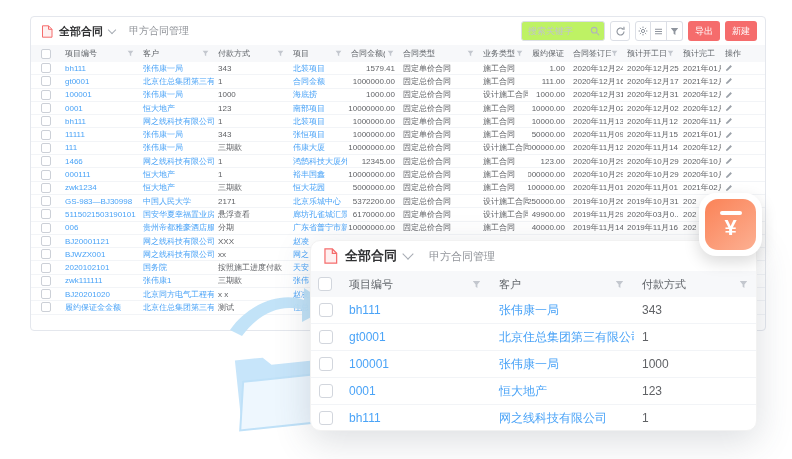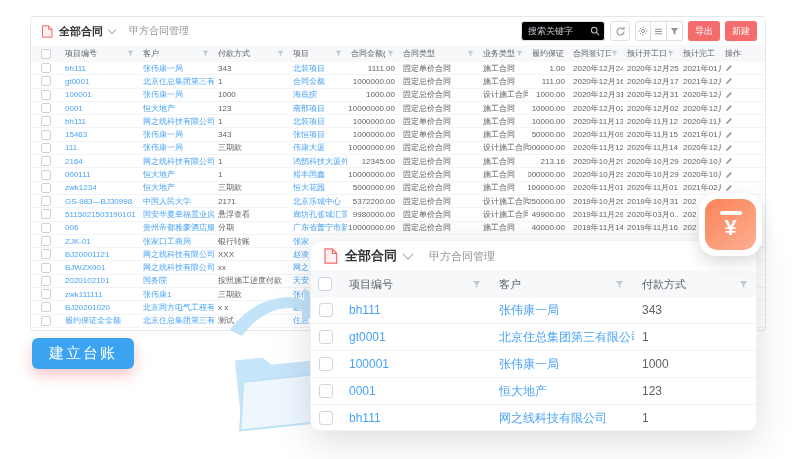--- a/index.html
+++ b/index.html
@@ -11,21 +11,21 @@
   .main-card{position:absolute;left:30px;top:16px;width:736px;height:315px;background:#fff;
     border:1px solid #e4e7ed;border-radius:4px;box-sizing:border-box;overflow:hidden;z-index:1;}
   .topbar{height:28px;display:flex;align-items:center;justify-content:space-between;padding:0 8px 0 10px;}
   .tb-left{display:flex;align-items:center;gap:6px;}
   .title{font-size:11px;font-weight:bold;color:#303133;}
   .chev{width:5px;height:5px;border-right:1.2px solid #a8adb5;border-bottom:1.2px solid #a8adb5;
         transform:rotate(45deg);margin-top:-3px;}
   .subtitle{font-size:10px;color:#909399;margin-left:8px;}
   .tb-right{display:flex;align-items:center;}
   .searchbox{display:flex;align-items:center;width:84px;height:20px;border:1px solid #dcdfe6;
-     border-radius:3px;box-sizing:border-box;padding:0 4px;background:#000000;}
+     border-radius:3px;box-sizing:border-box;padding:0 4px;background:#bef264;}
   .searchbox input{flex:1;width:58px;border:0;outline:0;font-size:9px;color:#606266;
      font-family:inherit;background:transparent;}
   .searchbox input::placeholder{color:#c0c4cc;}
   .ibtn{width:20px;height:20px;border:1px solid #dcdfe6;border-radius:3px;box-sizing:border-box;
      display:flex;align-items:center;justify-content:center;margin-left:5px;background:#fff;cursor:pointer;}
   .igroup{display:flex;margin-left:5px;}
   .igroup .ibtn{width:16px;margin-left:0;border-radius:0;}
   .igroup .ibtn:first-child{border-radius:3px 0 0 3px;}
   .igroup .ibtn:last-child{border-radius:0 3px 3px 0;}
   .igroup .ibtn + .ibtn{border-left:0;}
@@ -215,21 +215,21 @@
       </div>
     <div class="tbody" id="main-tbody">
         <div class="tr">
           <div class="c cbc" style="width:30px">
             <span class="cb"></span>
           </div>
           <div class="c lk" style="width:78px">bh111</div>
           <div class="c lk" style="width:75px">张伟康一局</div>
           <div class="c" style="width:75px">343</div>
           <div class="c lk" style="width:58px">北装项目</div>
-          <div class="c r" style="width:52px">1111.00</div>
+          <div class="c r" style="width:52px">1579.41</div>
           <div class="c" style="width:80px">固定单价合同</div>
           <div class="c" style="width:49px">施工合同</div>
           <div class="c r" style="width:41px">1.00</div>
           <div class="c" style="width:54px">2020年12月24日</div>
           <div class="c" style="width:56px">2020年12月25日</div>
           <div class="c" style="width:42px">2021年01月0</div>
           <div class="c" style="width:46px">
             <svg class="pen" viewBox="0 0 8 8">
               <path d="M1,7 L1.5,5.2 L5.6,1.1 L6.9,2.4 L2.8,6.5 Z" fill="#9aa0a8"></path>
             </svg>
@@ -316,21 +316,21 @@
           <div class="c" style="width:46px">
             <svg class="pen" viewBox="0 0 8 8">
               <path d="M1,7 L1.5,5.2 L5.6,1.1 L6.9,2.4 L2.8,6.5 Z" fill="#9aa0a8"></path>
             </svg>
           </div>
         </div>
         <div class="tr">
           <div class="c cbc" style="width:30px">
             <span class="cb"></span>
           </div>
-          <div class="c lk" style="width:78px">15463</div>
+          <div class="c lk" style="width:78px">11111</div>
           <div class="c lk" style="width:75px">张伟康一局</div>
           <div class="c" style="width:75px">343</div>
           <div class="c lk" style="width:58px">张恒项目</div>
           <div class="c r" style="width:52px">1000000.00</div>
           <div class="c" style="width:80px">固定单价合同</div>
           <div class="c" style="width:49px">施工合同</div>
           <div class="c r" style="width:41px">50000.00</div>
           <div class="c" style="width:54px">2020年11月09日</div>
           <div class="c" style="width:56px">2020年11月15日</div>
           <div class="c" style="width:42px">2021年01月0</div>
@@ -358,28 +358,28 @@
           <div class="c" style="width:46px">
             <svg class="pen" viewBox="0 0 8 8">
               <path d="M1,7 L1.5,5.2 L5.6,1.1 L6.9,2.4 L2.8,6.5 Z" fill="#9aa0a8"></path>
             </svg>
           </div>
         </div>
         <div class="tr">
           <div class="c cbc" style="width:30px">
             <span class="cb"></span>
           </div>
-          <div class="c lk" style="width:78px">2164</div>
+          <div class="c lk" style="width:78px">1466</div>
           <div class="c lk" style="width:75px">网之线科技有限公司</div>
           <div class="c" style="width:75px">1</div>
           <div class="c lk" style="width:58px">鸿鹄科技大厦外墙施工项目</div>
           <div class="c r" style="width:52px">12345.00</div>
           <div class="c" style="width:80px">固定总价合同</div>
           <div class="c" style="width:49px">施工合同</div>
-          <div class="c r" style="width:41px">213.16</div>
+          <div class="c r" style="width:41px">123.00</div>
           <div class="c" style="width:54px">2020年10月29日</div>
           <div class="c" style="width:56px">2020年10月29日</div>
           <div class="c" style="width:42px">2020年10月2</div>
           <div class="c" style="width:46px">
             <svg class="pen" viewBox="0 0 8 8">
               <path d="M1,7 L1.5,5.2 L5.6,1.1 L6.9,2.4 L2.8,6.5 Z" fill="#9aa0a8"></path>
             </svg>
           </div>
         </div>
         <div class="tr">
@@ -446,21 +446,21 @@
           </div>
         </div>
         <div class="tr">
           <div class="c cbc" style="width:30px">
             <span class="cb"></span>
           </div>
           <div class="c lk" style="width:78px">5115021503190101</div>
           <div class="c lk" style="width:75px">国安华夏幸福置业房地产...</div>
           <div class="c" style="width:75px">悬浮查看</div>
           <div class="c lk" style="width:58px">廊坊孔雀城汇景轩</div>
-          <div class="c r" style="width:52px">9980000.00</div>
+          <div class="c r" style="width:52px">6170000.00</div>
           <div class="c" style="width:80px">固定单价合同</div>
           <div class="c" style="width:49px">设计施工合同</div>
           <div class="c r" style="width:41px">49900.00</div>
           <div class="c" style="width:54px">2019年11月29日</div>
           <div class="c" style="width:56px">2020年03月0...</div>
           <div class="c" style="width:42px">202</div>
           <div class="c" style="width:46px">
             <svg class="pen" viewBox="0 0 8 8">
               <path d="M1,7 L1.5,5.2 L5.6,1.1 L6.9,2.4 L2.8,6.5 Z" fill="#9aa0a8"></path>
             </svg>
@@ -474,41 +474,20 @@
           <div class="c lk" style="width:75px">贵州帝都雅豪酒店服务有...</div>
           <div class="c" style="width:75px">分期</div>
           <div class="c lk" style="width:58px">广东省普宁市新中医医院...</div>
           <div class="c r" style="width:52px">10000000.00</div>
           <div class="c" style="width:80px">固定总价合同</div>
           <div class="c" style="width:49px">施工合同</div>
           <div class="c r" style="width:41px">40000.00</div>
           <div class="c" style="width:54px">2019年11月14日</div>
           <div class="c" style="width:56px">2019年11月16日</div>
           <div class="c" style="width:42px">202</div>
-          <div class="c" style="width:46px">
-            <svg class="pen" viewBox="0 0 8 8">
-              <path d="M1,7 L1.5,5.2 L5.6,1.1 L6.9,2.4 L2.8,6.5 Z" fill="#9aa0a8"></path>
-            </svg>
-          </div>
-        </div>
-        <div class="tr">
-          <div class="c cbc" style="width:30px">
-            <span class="cb"></span>
-          </div>
-          <div class="c lk" style="width:78px">ZJK-01</div>
-          <div class="c lk" style="width:75px">张家口工商局</div>
-          <div class="c" style="width:75px">银行转账</div>
-          <div class="c lk" style="width:58px">张家</div>
-          <div class="c r" style="width:52px"></div>
-          <div class="c" style="width:80px"></div>
-          <div class="c" style="width:49px"></div>
-          <div class="c r" style="width:41px"></div>
-          <div class="c" style="width:54px"></div>
-          <div class="c" style="width:56px"></div>
-          <div class="c" style="width:42px"></div>
           <div class="c" style="width:46px">
             <svg class="pen" viewBox="0 0 8 8">
               <path d="M1,7 L1.5,5.2 L5.6,1.1 L6.9,2.4 L2.8,6.5 Z" fill="#9aa0a8"></path>
             </svg>
           </div>
         </div>
         <div class="tr">
           <div class="c cbc" style="width:30px">
             <span class="cb"></span>
           </div>
@@ -638,21 +617,20 @@
   </div>
 
   <svg class="watermark" width="125" height="160" viewBox="0 0 125 160">
     <path d="M10,52 C30,24 62,14 84,22 L84,10 L112,28 L82,44 L82,32 C62,26 40,34 22,58 Z" fill="#bfe1f8" opacity="0.95"></path>
     <g transform="rotate(-6 60 110)">
       <path d="M18,78 h28 l8,8 h46 a6,6 0 0 1 6,6 v50 a6,6 0 0 1 -6,6 h-76 a6,6 0 0 1 -6,-6 z" fill="#c7e5fa"></path>
       <path d="M24,100 h82 l-12,48 h-78 z" fill="#eef7fe" stroke="#bfe1f8" stroke-width="2"></path>
     </g>
   </svg>
 
-  <button class="cta">建立台账</button>
 
   <div class="overlay">
     <div class="ov-top">
       <svg width="15" height="16" viewBox="0 0 12 13">
         <path d="M1.5,0.8 h6 l3.5,3.5 v7.9 h-9.5 z" fill="#fef0f0" stroke="#f56c6c" stroke-width="1"></path>
         <path d="M7.5,0.8 v3.5 h3.5" fill="none" stroke="#f56c6c" stroke-width="1"></path>
       </svg>
       <span class="ov-title">全部合同</span>
       <span class="ov-chev"></span>
       <span class="ov-sub">甲方合同管理</span>

